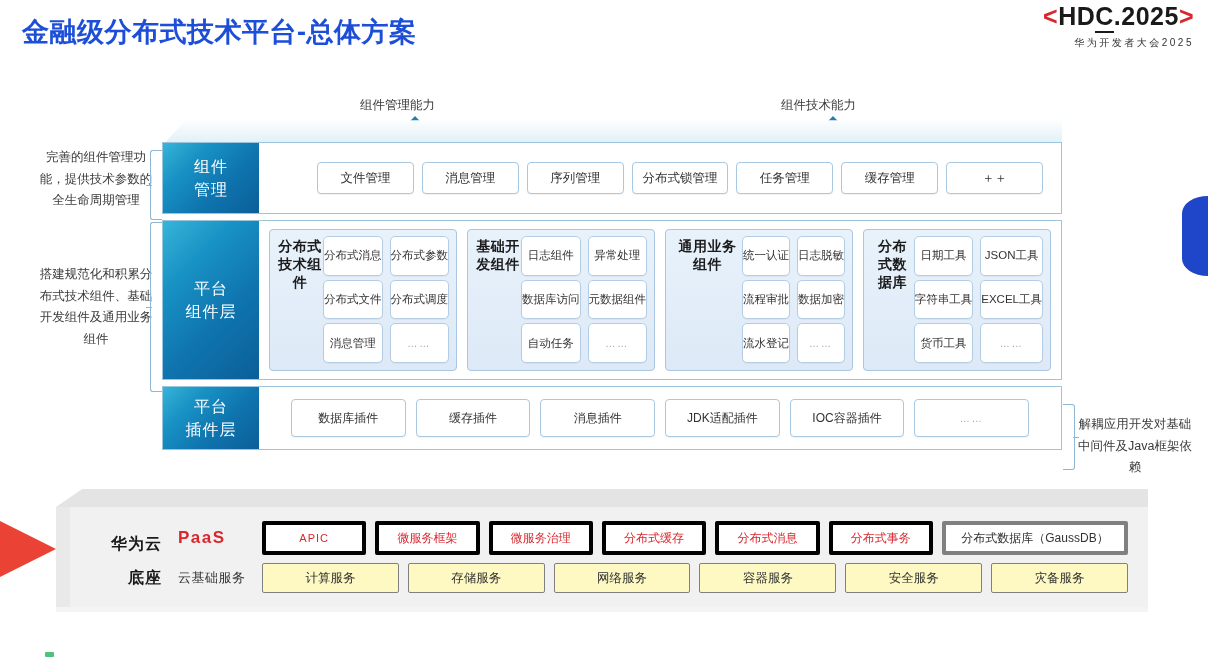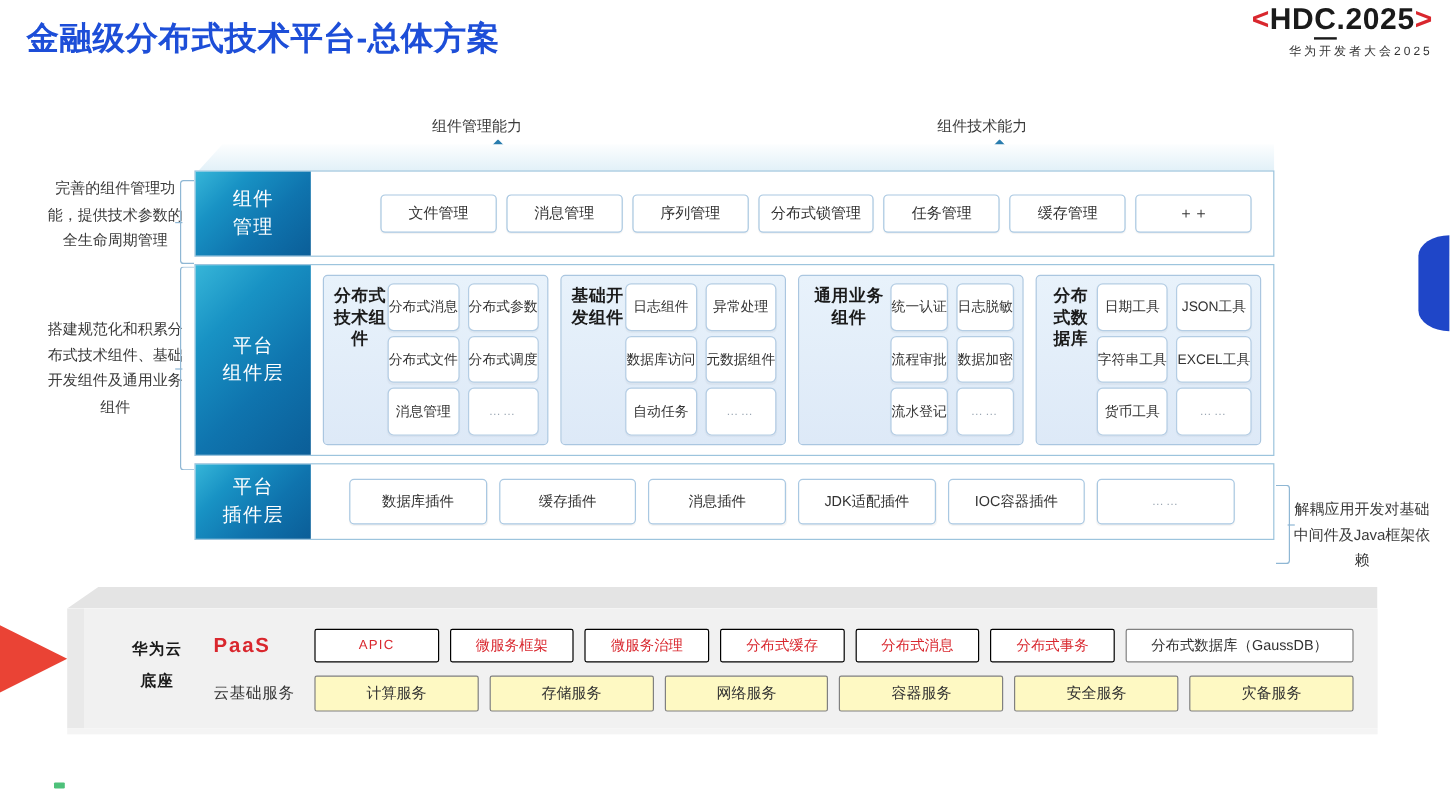--- a/index.html
+++ b/index.html
@@ -165,36 +165,36 @@
   }
   #paas{
     position:absolute;left:70px;top:507px;width:1078px;height:100px;
     background:#f1f1f1;
   }
   #paas-shadow{
     position:absolute;left:56px;top:607px;width:1092px;height:5px;
     background:#f4f4f4;
   }
   #cloud-name{
-    position:absolute;left:88px;top:527px;width:86px;text-align:center;
-    font-size:13px;font-weight:bold;color:#1a1a1a;line-height:2.1;letter-spacing:1px;
+    position:absolute;left:76px;top:527px;width:86px;text-align:right;
+    font-size:16px;font-weight:bold;color:#1a1a1a;line-height:2.1;letter-spacing:1px;
   }
   #paas-rows{
     position:absolute;left:178px;top:522px;width:950px;
   }
   .paas-row{display:flex;align-items:center;height:32px;}
   .paas-row + .paas-row{margin-top:8px;}
   .row-tag{
     flex:0 0 84px;text-align:left;white-space:nowrap;
   }
   #tag-paas{font-size:17px;font-weight:bold;color:#d9272e;letter-spacing:1.5px;}
   #tag-cloud{font-size:13px;color:#333;letter-spacing:.5px;}
   .row-items{flex:1;display:flex;gap:9px;}
   .pbox{
-    flex:1;height:26px;border:1px solid #000000;border-radius:2px;background:#fff;
+    flex:1;height:26px;border:4px solid #000000;border-radius:2px;background:#fff;
     display:flex;align-items:center;justify-content:center;
     font-size:12px;color:#d9272e;white-space:nowrap;
   }
   .pbox.apic{font-size:11px;letter-spacing:1px;}
   .pbox.neutral{border-color:#808080;color:#333;flex:1.85;}
   .cbox{
     flex:1;height:28px;border:1px solid #808080;border-radius:2px;background:#fef9c3;
     display:flex;align-items:center;justify-content:center;
     font-size:12.5px;color:#333;white-space:nowrap;
   }

